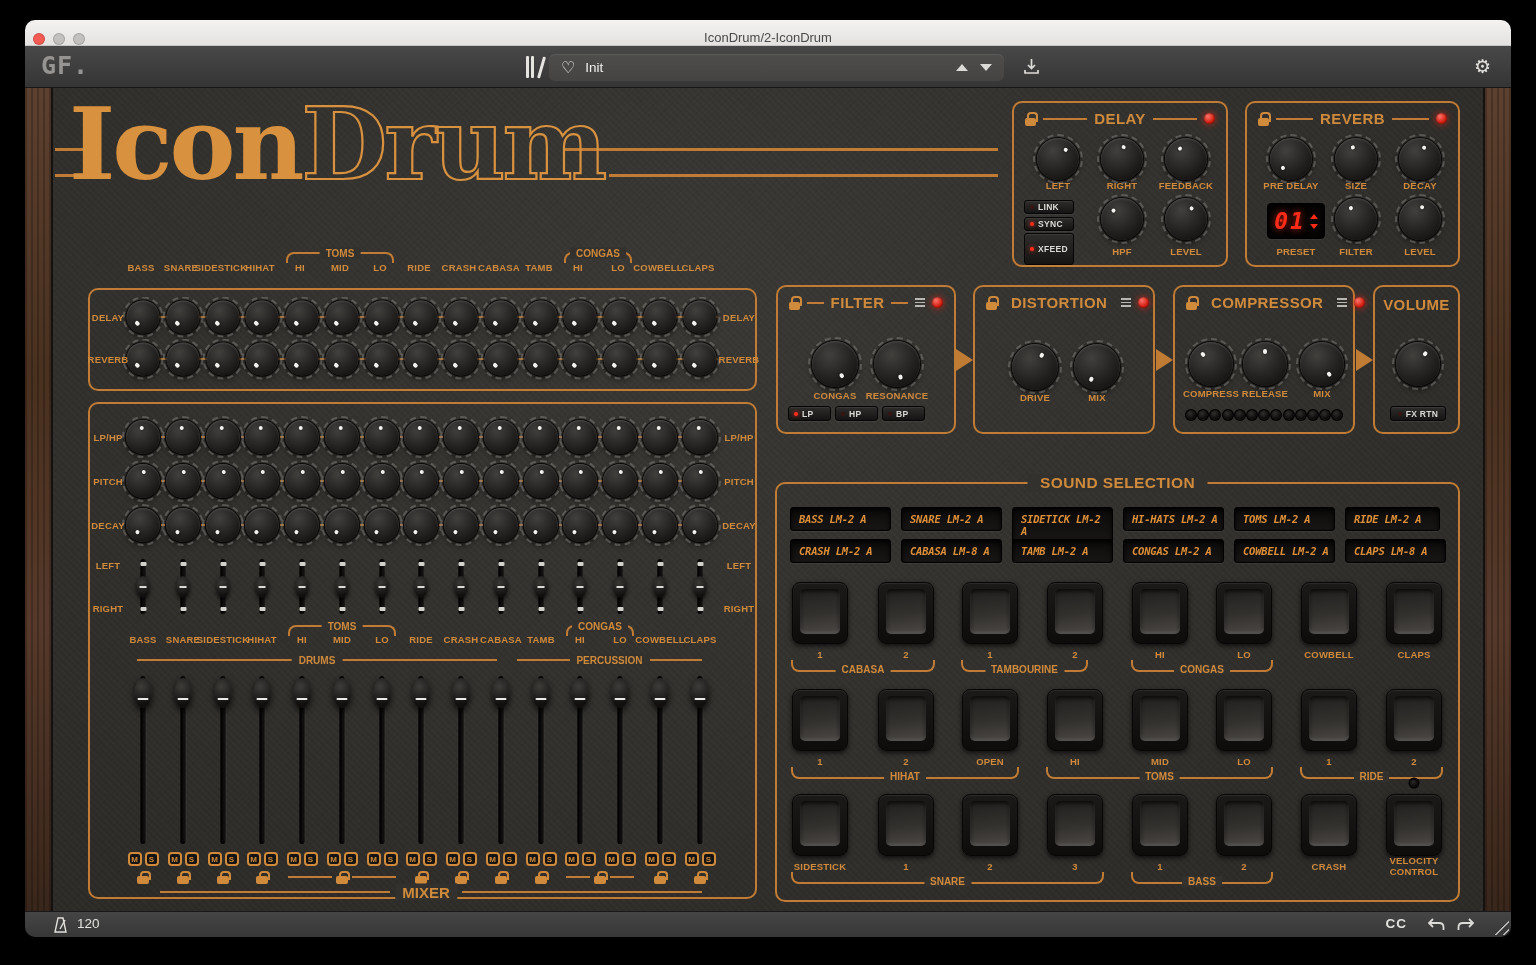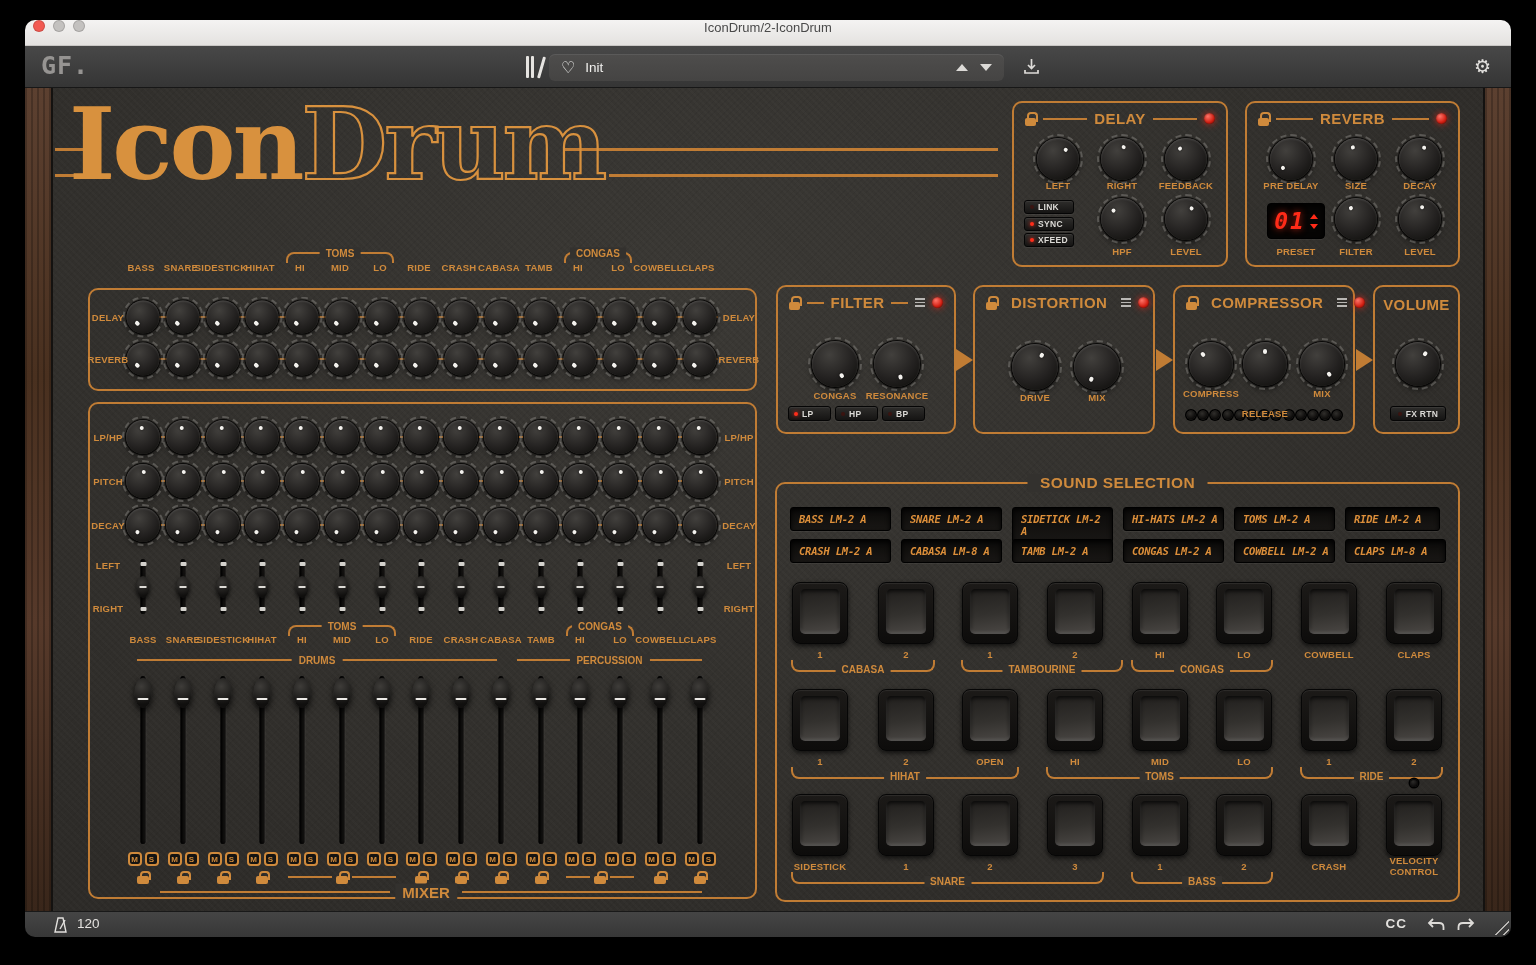--- a/index.html
+++ b/index.html
@@ -6,21 +6,21 @@
     --accent:#cf8a3c;
     --accent2:#c07c34;
     --panelbg:#33312e;
     --lcdtext:#dd8f3a;
   }
   *{box-sizing:border-box}
   html,body{margin:0;padding:0}
   body{width:1536px;height:965px;background:#000;font-family:"Liberation Sans",sans-serif;overflow:hidden;position:relative;-webkit-font-smoothing:antialiased}
 
   .window{position:absolute;left:25px;top:20px;width:1486px;height:917px;border-radius:10px;overflow:hidden;display:flex;flex-direction:column;box-shadow:0 25px 60px rgba(0,0,0,.8)}
-  .titlebar{flex:0 0 26px;background:linear-gradient(#f4f3f2,#e4e2e0);display:flex;align-items:flex-start;position:relative;border-bottom:1px solid #c9c7c5}
+  .titlebar{flex:0 0 26px;background:linear-gradient(#f4f3f2,#e4e2e0);display:flex;align-items:flex-end;position:relative;border-bottom:1px solid #c9c7c5}
   .tl{width:12px;height:12px;border-radius:50%;margin-left:8px;border:1px solid rgba(0,0,0,.15)}
   .tl.red{background:#f25a52}
   .tl.grey{background:#c3c1bf}
   .wtitle{position:absolute;left:0;right:0;text-align:center;font-size:13px;color:#4a4a4a}
 
   .toolbar{flex:0 0 42px;background:linear-gradient(#484848,#353535);border-bottom:1px solid #171717;position:relative}
   .gflogo{position:absolute;left:16px;top:7px;font-family:"DejaVu Sans Mono",monospace;font-weight:bold;font-size:25px;color:#969492;letter-spacing:1px;line-height:26px}
   .libicon{position:absolute;left:498px;top:10px;width:22px;height:22px}
   .libicon i{position:absolute;top:0;width:2.5px;height:22px;background:#e6e4e1;border-radius:1px}
   .libicon i:nth-child(1){left:3px}
@@ -197,21 +197,21 @@
           </div>
           <div class="lbl" style="left: 172px; top: 148px;">LEVEL</div>
           <div class="sbtn" style="left: 10px; top: 97px; width: 50px; height: 14px;">
             <div class="dot"></div>
             <span>LINK</span>
           </div>
           <div class="sbtn on" style="left: 10px; top: 113.5px; width: 50px; height: 14px;">
             <div class="dot"></div>
             <span>SYNC</span>
           </div>
-          <div class="sbtn on" style="left: 10px; top: 130px; width: 50px; height: 14px;">
+          <div class="sbtn on" style="left: 10px; top: 130px; width: 50px; height: 32px;">
             <div class="dot"></div>
             <span>XFEED</span>
           </div>
         </div>
 
       <div class="opanel" id="reverb-panel" style="left:1192px;top:13px;width:215px;height:166px">
         <div class="phead">
           <span class="lockicon"></span>
           <span class="hline"></span>
           <span class="ptitle">REVERB</span>
@@ -309,21 +309,21 @@
           <span class="menuicon"></span>
           <span class="led on"></span>
         </div>
       <div class="knob" style="left: 36px; top: 77px; width: 44px; height: 44px; --a: -40deg;">
             <div class="ptr"></div>
           </div>
           <div class="lbl" style="left: 36px; top: 106px;">COMPRESS</div>
           <div class="knob" style="left: 90px; top: 77px; width: 44px; height: 44px; --a: 0deg;">
             <div class="ptr"></div>
           </div>
-          <div class="lbl" style="left: 90px; top: 106px; margin-top: 20px;">RELEASE</div>
+          <div class="lbl" style="left: 90px; top: 106px;">RELEASE</div>
           <div class="knob" style="left: 147px; top: 77px; width: 44px; height: 44px; --a: 145deg;">
             <div class="ptr"></div>
           </div>
           <div class="lbl" style="left: 147px; top: 106px;">MIX</div>
           <div class="cled" style="left: 16px; top: 128px;"></div>
           <div class="cled" style="left: 28.2px; top: 128px;"></div>
           <div class="cled" style="left: 40.4px; top: 128px;"></div>
           <div class="cled" style="left: 52.6px; top: 128px;"></div>
           <div class="cled" style="left: 64.8px; top: 128px;"></div>
           <div class="cled" style="left: 77px; top: 128px;"></div>
@@ -752,21 +752,21 @@
           <div class="lbl" style="left: 43px; top: 170px;">1</div>
           <div class="pad" style="left: 129px; top: 98px;"></div>
           <div class="lbl" style="left: 129px; top: 170px;">2</div>
           <div class="brk-up" style="left: 14px; width: 144px; top: 176px; height: 12px;">
             <div class="brklbl">CABASA</div>
           </div>
           <div class="pad" style="left: 213px; top: 98px;"></div>
           <div class="lbl" style="left: 213px; top: 170px;">1</div>
           <div class="pad" style="left: 298px; top: 98px;"></div>
           <div class="lbl" style="left: 298px; top: 170px;">2</div>
-          <div class="brk-up" style="left: 184px; width: 162px; top: 176px; height: 12px;">
+          <div class="brk-up" style="left: 184px; width: 127px; top: 176px; height: 12px;">
             <div class="brklbl">TAMBOURINE</div>
           </div>
           <div class="pad" style="left: 383px; top: 98px;"></div>
           <div class="lbl" style="left: 383px; top: 170px;">HI</div>
           <div class="pad" style="left: 467px; top: 98px;"></div>
           <div class="lbl" style="left: 467px; top: 170px;">LO</div>
           <div class="brk-up" style="left: 354px; width: 142px; top: 176px; height: 12px;">
             <div class="brklbl">CONGAS</div>
           </div>
           <div class="pad" style="left: 552px; top: 98px;"></div>

